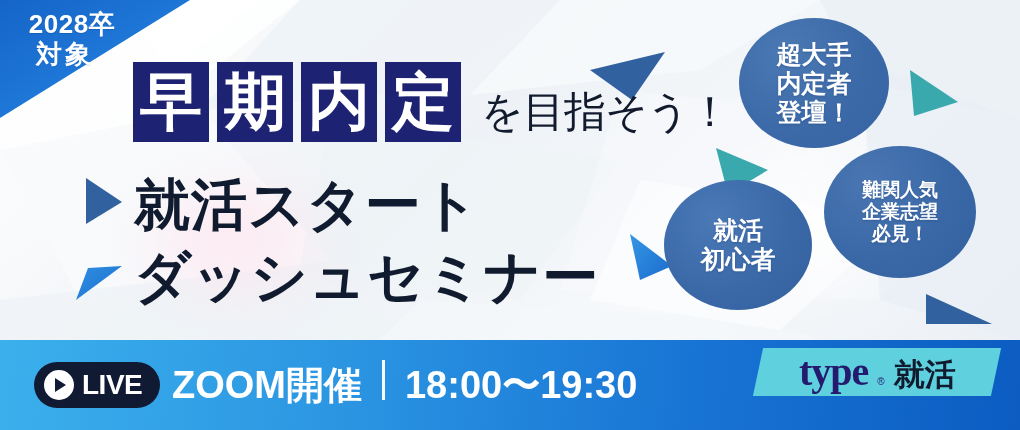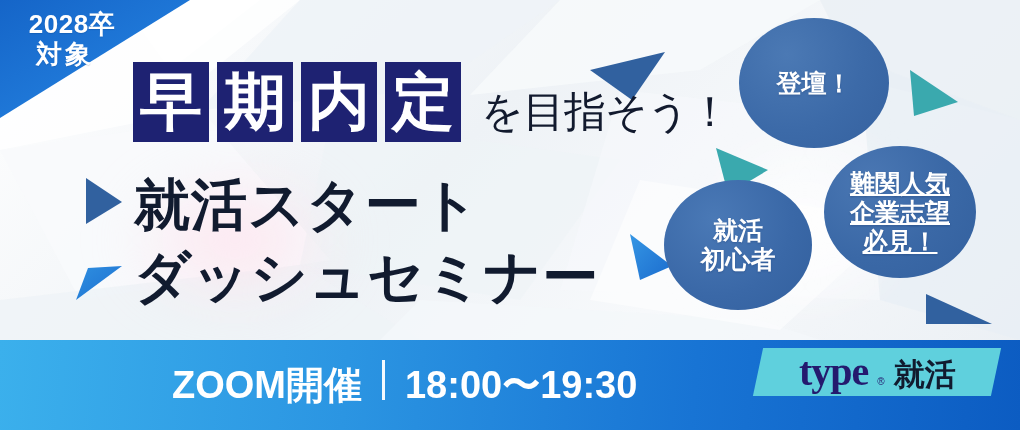--- a/index.html
+++ b/index.html
@@ -87,22 +87,22 @@
   .badge{
     position:absolute;border-radius:50%;
     display:flex;align-items:center;justify-content:center;
     color:#fff;font-weight:bold;text-align:center;
     line-height:1.16;
     z-index:4;
     text-shadow:0 1px 2px rgba(10,40,90,.25);
   }
   .badge-1{left:739px;top:18px;width:150px;height:130px;font-size:25px;
     background:radial-gradient(circle at 32% 28%,#4b79b4 0%,#3c6aa8 55%,#35619f 100%);}
-  .badge-2{left:824px;top:146px;width:152px;height:132px;font-size:25px;
-    background:radial-gradient(circle at 30% 26%,#4a77b3 0%,#3a68a6 55%,#33609e 100%);text-decoration:underline;}
+  .badge-2{left:824px;top:146px;width:152px;height:132px;font-size:19px;
+    background:radial-gradient(circle at 30% 26%,#4a77b3 0%,#3a68a6 55%,#33609e 100%);}
   .badge-3{left:664px;top:180px;width:148px;height:130px;font-size:25px;
     background:radial-gradient(circle at 34% 30%,#4a79b6 0%,#3a68a7 58%,#33609e 100%);}
   .badge span{display:block;}
 
   
   .bottom-bar{
     position:absolute;left:0;bottom:0;width:1020px;height:90px;
     background:linear-gradient(95deg,#3bb0ec 0%,#2b95e2 34%,#1874d4 68%,#0c5cc2 100%);
     z-index:8;
   }
@@ -227,38 +227,44 @@
     <div class="kbox">内</div>
     <div class="kbox">定</div>
     <div class="head-tail">を目指そう！</div>
   </div>
 
   <div class="sub1">就活スタート</div>
   <div class="sub2">ダッシュセミナー</div>
 
   <div class="badge badge-1">
     <div>
+      <span>超大手</span>
+      <span>内定者</span>
       <span>登壇！</span>
     </div>
   </div>
   <div class="badge badge-2">
     <div>
       <span>難関人気</span>
       <span>企業志望</span>
       <span>必見！</span>
     </div>
   </div>
   <div class="badge badge-3">
     <div>
       <span>就活</span>
       <span>初心者</span>
     </div>
   </div>
 
   <div class="bottom-bar">
+    <div class="live-pill">
+      <span class="play-circle"></span>
+      <span class="live-text">LIVE</span>
+    </div>
     <div class="bar-main">
       <span>ZOOM開催</span>
       <span class="bar-sep"></span>
       <span>18:00〜19:30</span>
     </div>
   </div>
 
   <div class="logo">
     <div class="logo-inner">
       <span class="logo-type">type</span>

